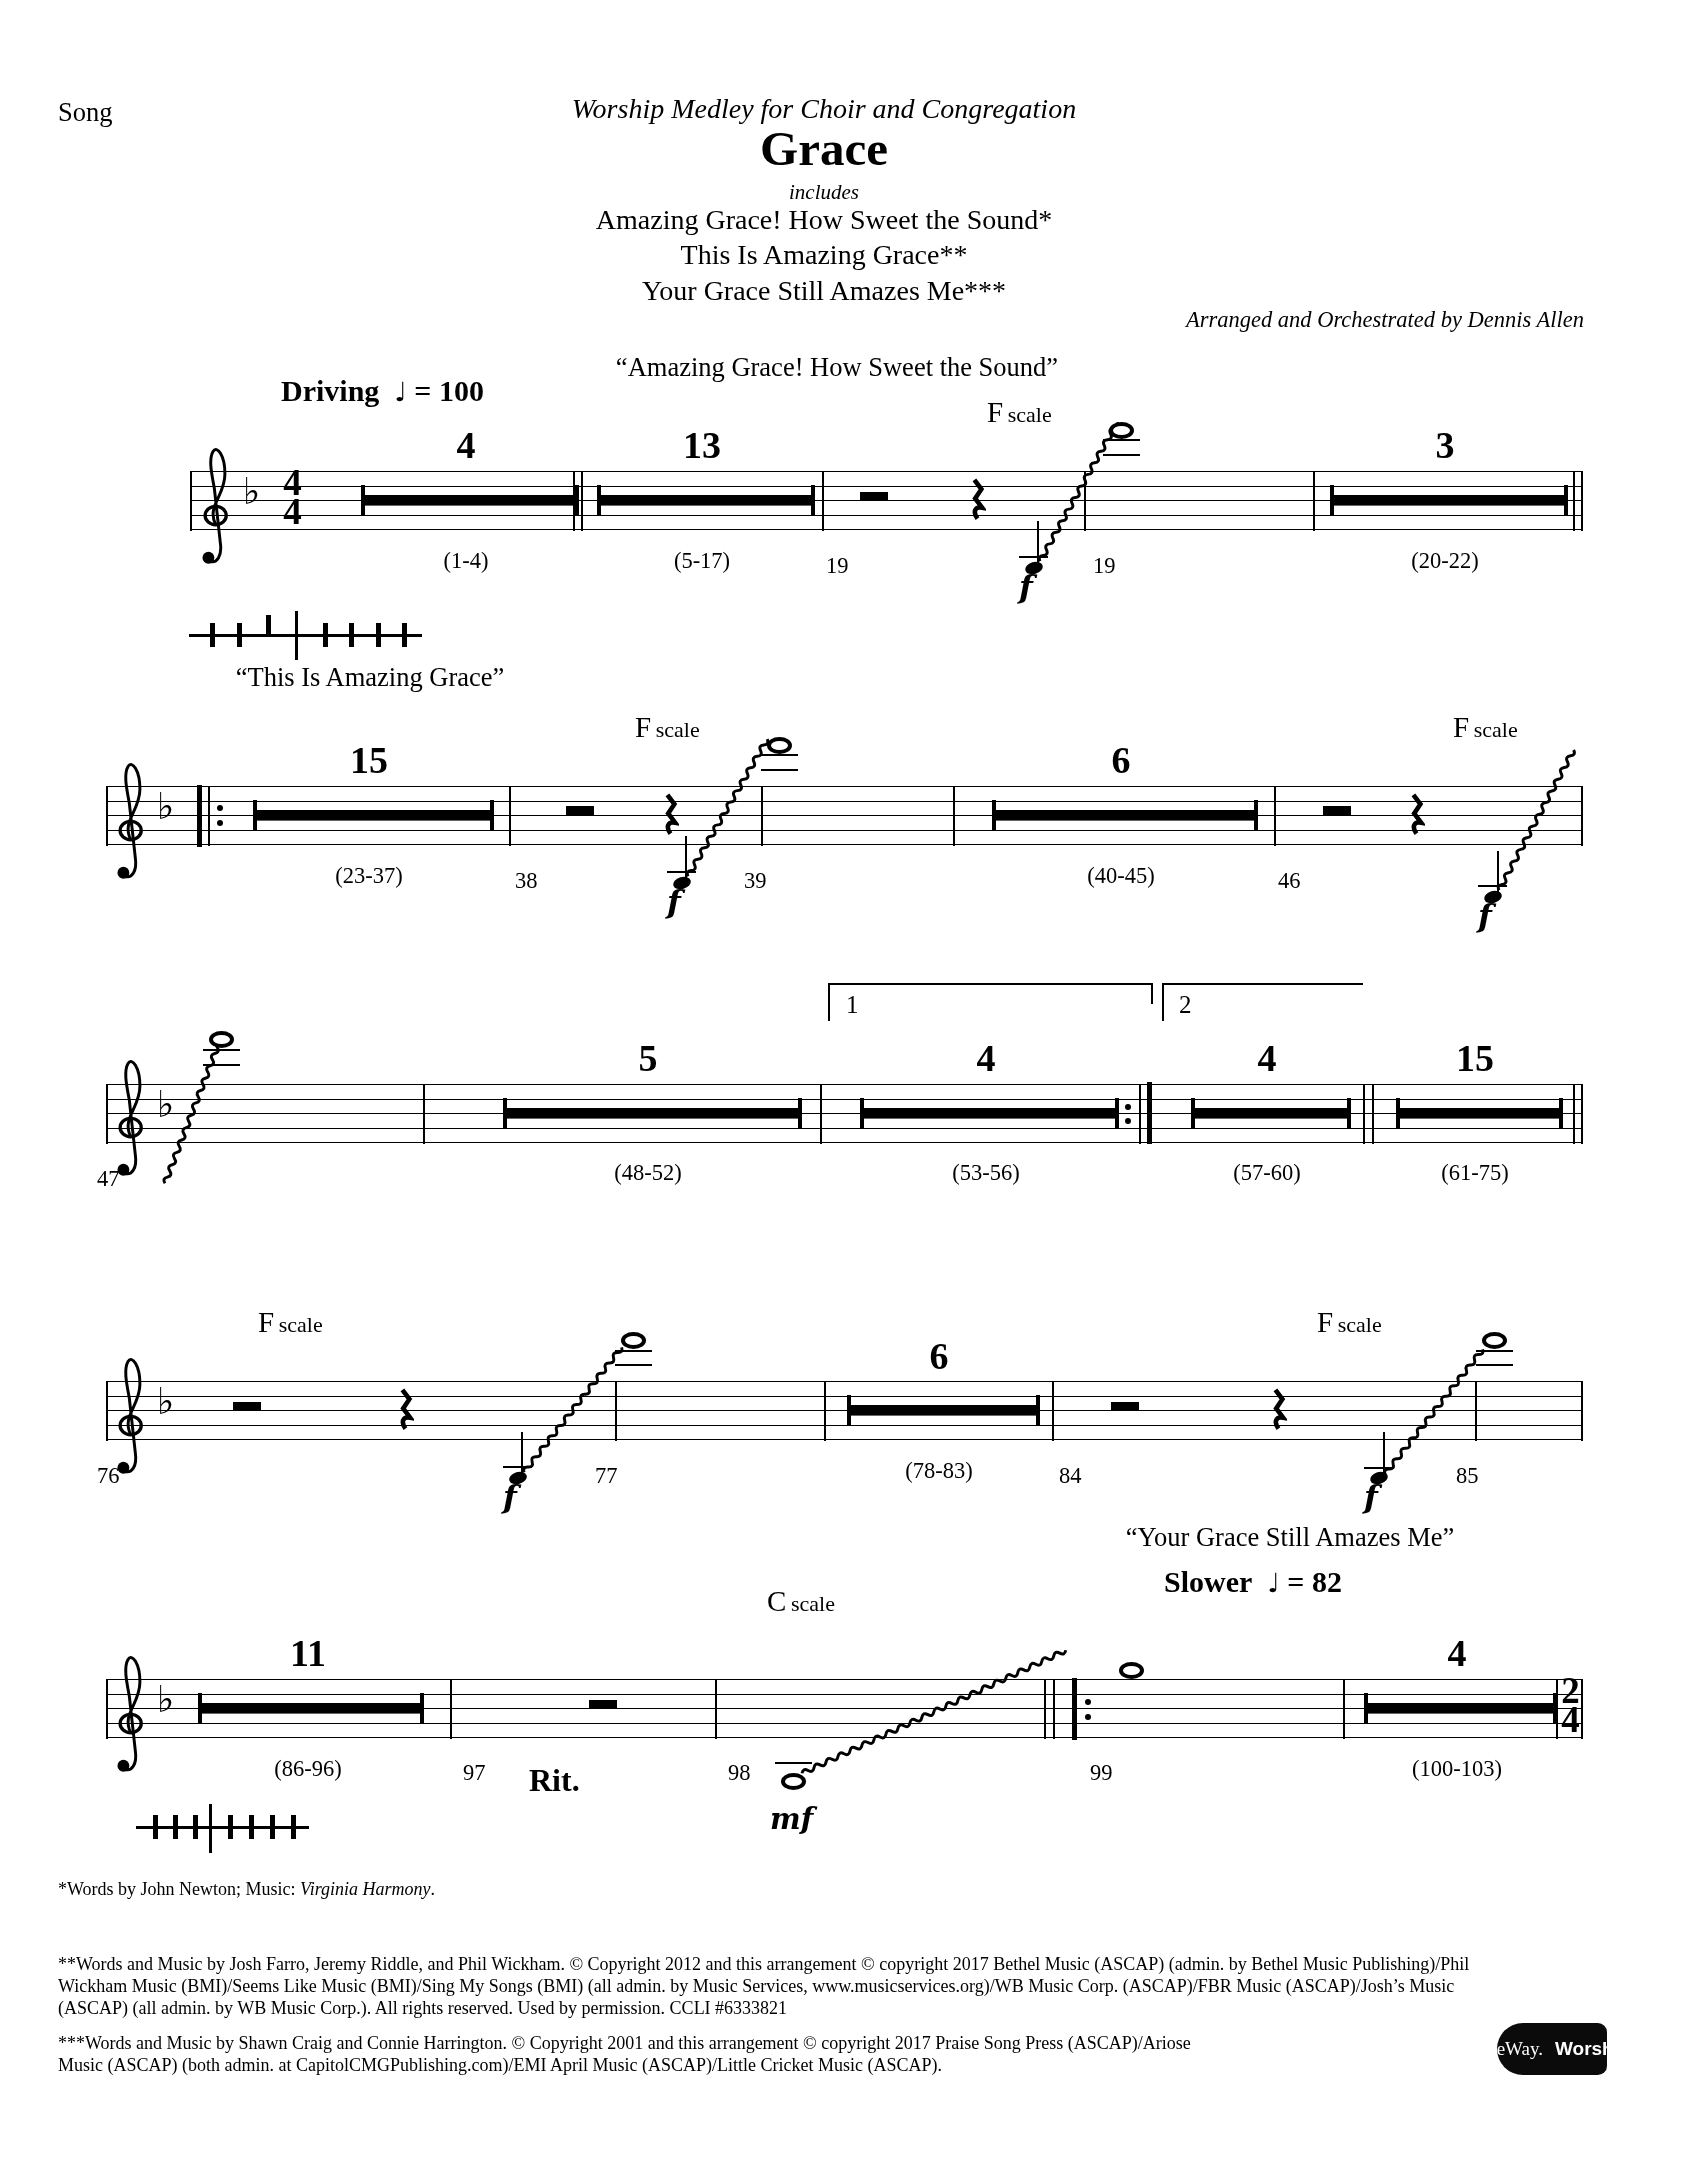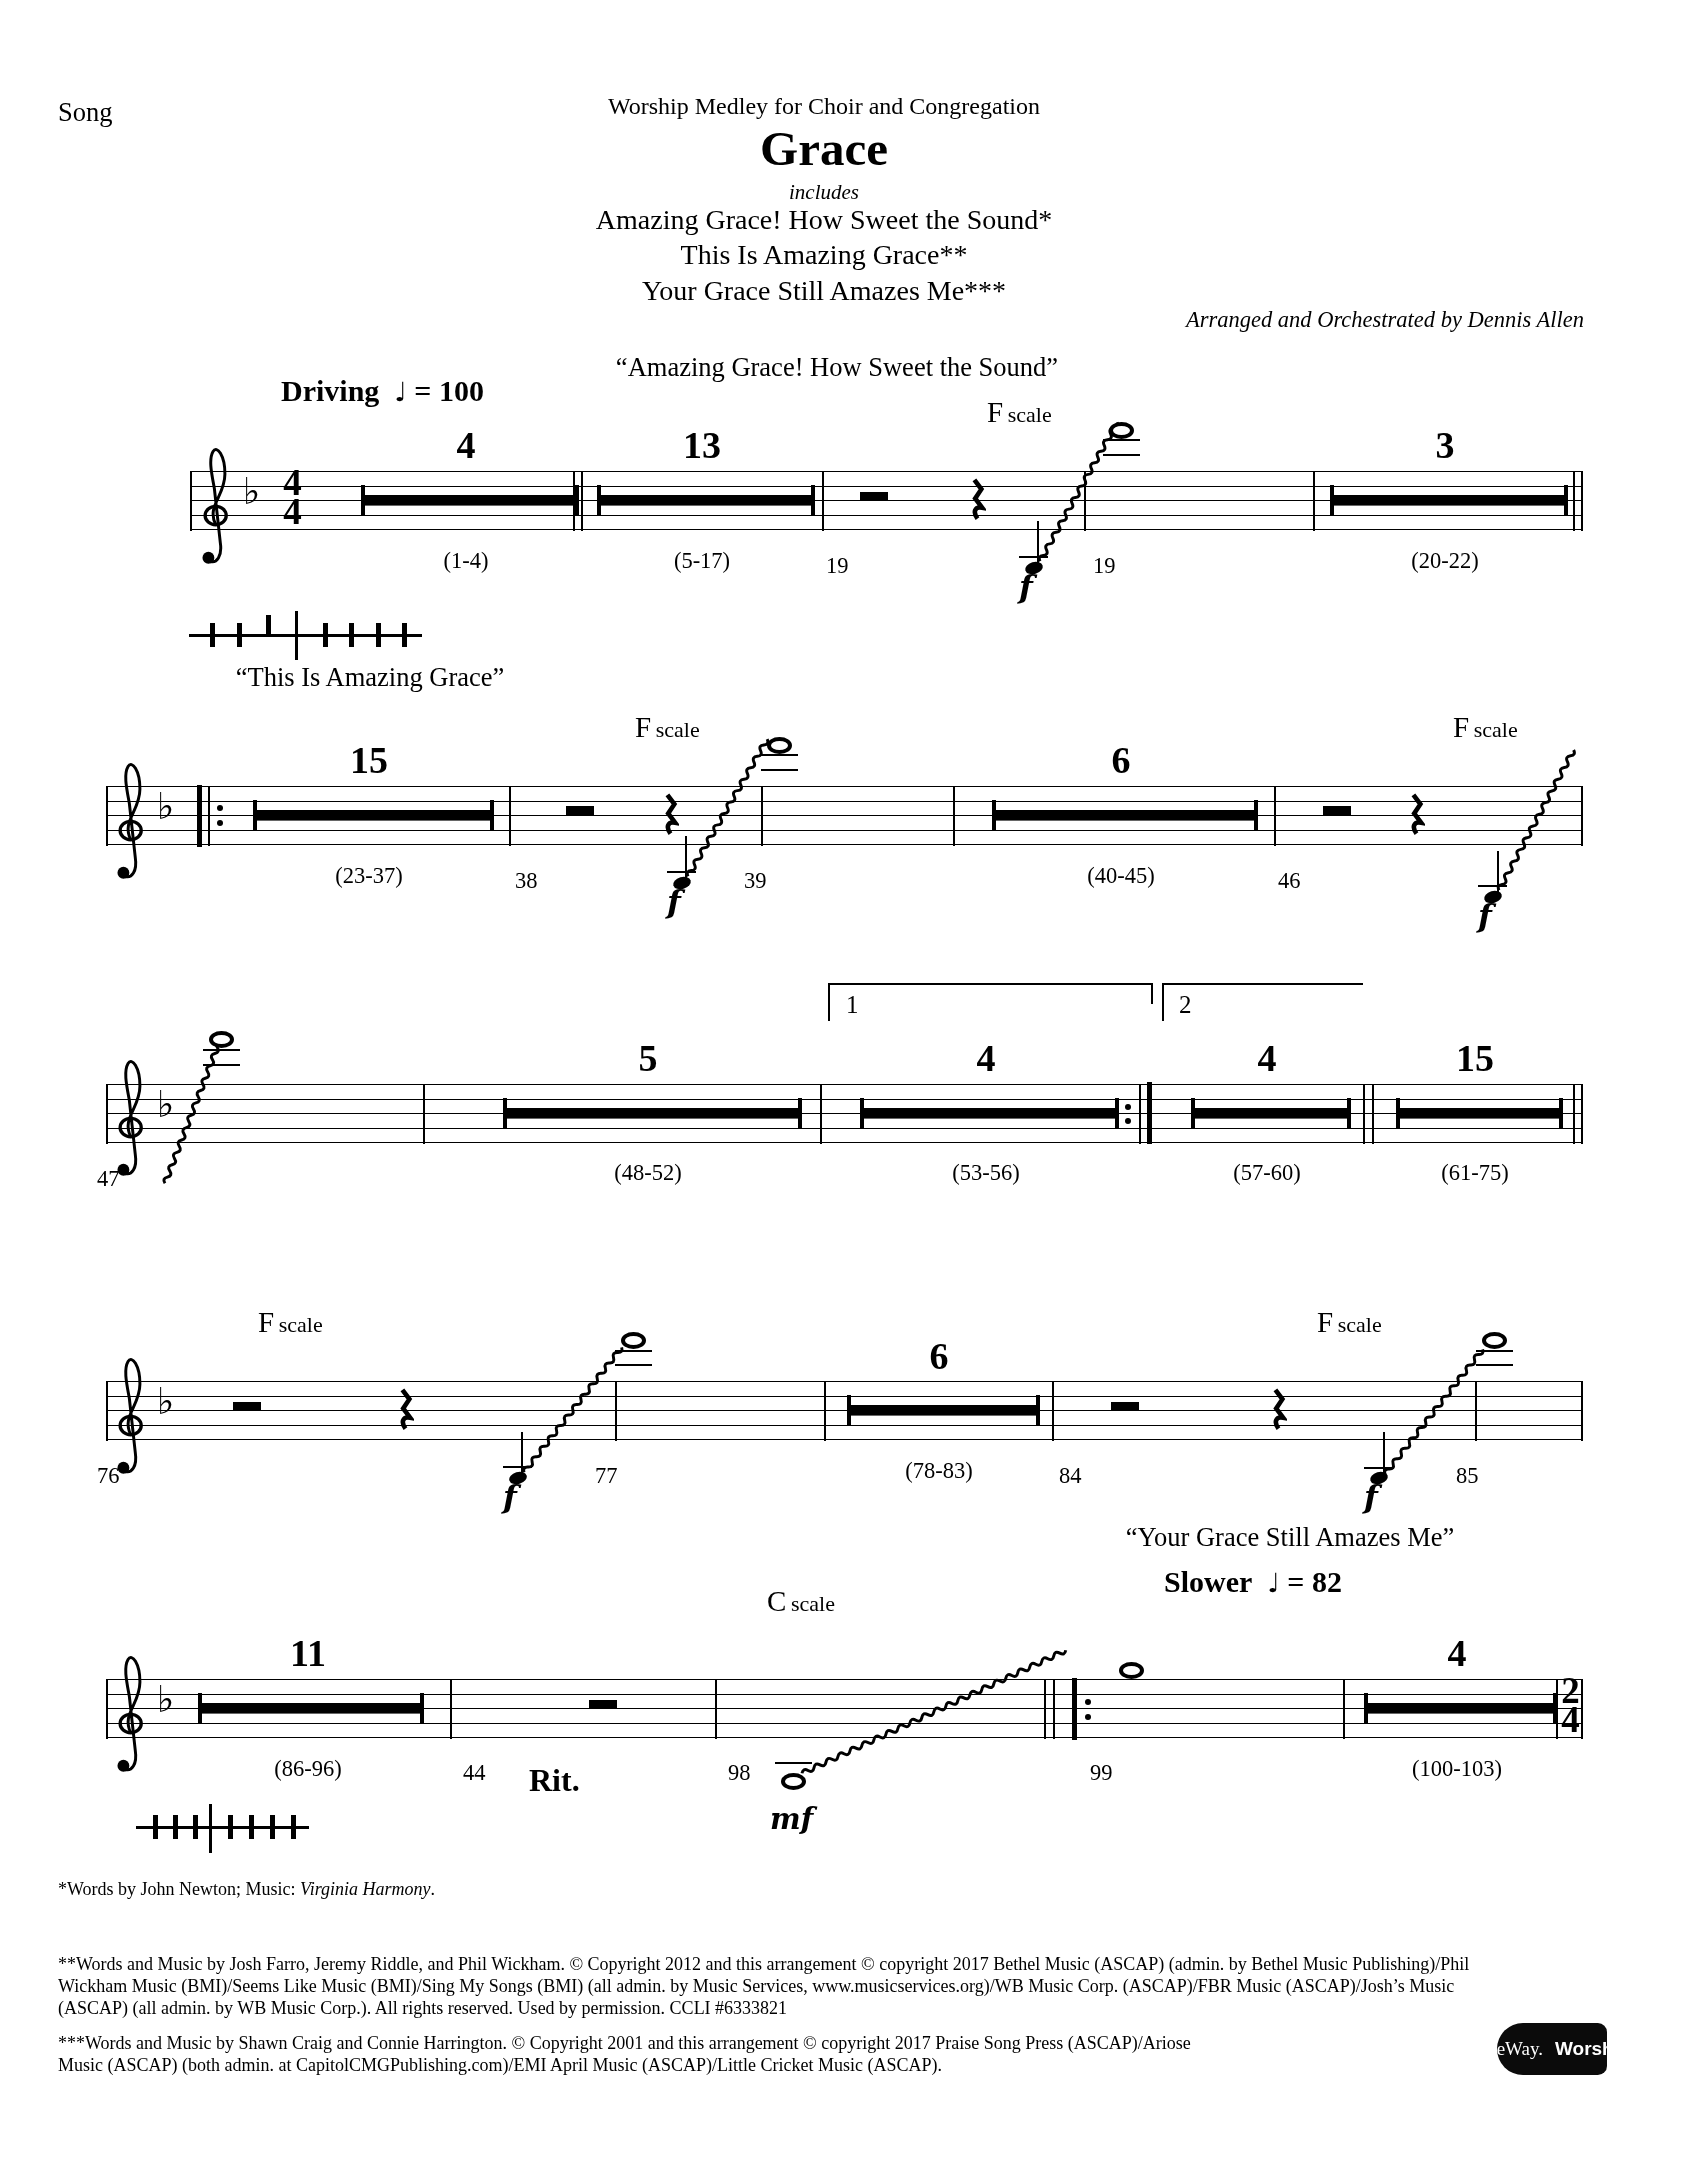--- a/index.html
+++ b/index.html
@@ -35,21 +35,21 @@
   .scale .sn{font-size:29px;}
   .scale .sw{font-size:22px;margin-left:4.6px;}
   .dyn{position:absolute;font-family:"DejaVu Serif",serif;font-style:italic;font-weight:700;font-size:32px;}
   .tempo{position:absolute;font-weight:700;font-size:30px;white-space:nowrap;}
   .tempo .nq{font-family:"DejaVu Sans",sans-serif;font-size:26.5px;font-weight:700;}
   .sechead{position:absolute;font-size:26.5px;transform:translateX(-50%);white-space:nowrap;}
   .rit{position:absolute;font-weight:700;font-size:32px;}
   .ptick{position:absolute;width:5.3px;background:#000;}
   
   .part{position:absolute;font-size:26.5px;}
-  .medley{position:absolute;font-size:24px;transform:translateX(-50%);white-space:nowrap;}
+  .medley{position:absolute;font-style:italic;font-size:28px;transform:translateX(-50%);white-space:nowrap;}
   .title{position:absolute;font-weight:700;font-size:49px;transform:translateX(-50%);white-space:nowrap;}
   .includes{position:absolute;font-style:italic;font-size:21px;transform:translateX(-50%);}
   .song{position:absolute;font-size:28px;transform:translateX(-50%);white-space:nowrap;}
   .arranger{position:absolute;font-style:italic;font-size:22.5px;right:103px;white-space:nowrap;}
   
   .fn{position:absolute;font-size:18px;line-height:22px;white-space:nowrap;}
   .fn .it{font-style:italic;}
   .logo{position:absolute;left:1497px;top:2023px;width:110px;height:52px;background:#0b0b0b;
     border-radius:26.5px 9.3px 9.3px 26.5px;display:flex;align-items:center;justify-content:center;color:#fff;}
   .logo .lw{font-family:"Liberation Serif",serif;font-size:19px;}
@@ -323,21 +323,21 @@
     <path d="M31 133 C17 104 45 90 45 56 C45 28 33 12 27 22 C20 34 25 56 29 78 L38 160 C41 180 33 193 21 188" fill="none" stroke="#000" stroke-width="4.5"></path>
     <circle cx="20" cy="183" r="9" fill="#000"></circle>
   </svg>
   <div class="flat" style="left:157px;top:1681px">♭</div>
 
   <div class="mrest" style="left:198px;top:1693px;width:218px"></div>
   <div class="rnum" style="left:308px;top:1631px">11</div>
   <div class="mrange" style="left:308px;top:1756px">(86-96)</div>
   <div class="bar" style="left:450px;top:1679px"></div>
 
-  <div class="mnum" style="left:463px;top:1760px">44</div>
+  <div class="mnum" style="left:463px;top:1760px">97</div>
   <div class="hrest" style="left:589px;top:1700px"></div>
   <div class="rit" style="left:529px;top:1762px">Rit.</div>
   <div class="bar" style="left:715px;top:1679px"></div>
 
   <div class="mnum" style="left:728px;top:1760px">98</div>
   <div class="ledger" style="left:775px;top:1762px"></div>
   <div class="wnote" style="left:781px;top:1773px"></div>
   <div class="dyn" style="left:770px;top:1802px;font-size:29px">mf</div>
   <svg class="gliss" style="left: 802px; top: 1768px; transform: rotate(-25deg);" width="291" height="10.6" viewBox="0 0 440 16">
       <path d="M0 8 Q5 1 10 8 Q15 15 20 8 Q25 1 30 8 Q35 15 40 8 Q45 1 50 8 Q55 15 60 8 Q65 1 70 8 Q75 15 80 8 Q85 1 90 8 Q95 15 100 8 Q105 1 110 8 Q115 15 120 8 Q125 1 130 8 Q135 15 140 8 Q145 1 150 8 Q155 15 160 8 Q165 1 170 8 Q175 15 180 8 Q185 1 190 8 Q195 15 200 8 Q205 1 210 8 Q215 15 220 8 Q225 1 230 8 Q235 15 240 8 Q245 1 250 8 Q255 15 260 8 Q265 1 270 8 Q275 15 280 8 Q285 1 290 8 Q295 15 300 8 Q305 1 310 8 Q315 15 320 8 Q325 1 330 8 Q335 15 340 8 Q345 1 350 8 Q355 15 360 8 Q365 1 370 8 Q375 15 380 8 Q385 1 390 8 Q395 15 400 8 Q405 1 410 8 Q415 15 420 8 Q425 1 430 8 Q435 15 440 8"></path>

